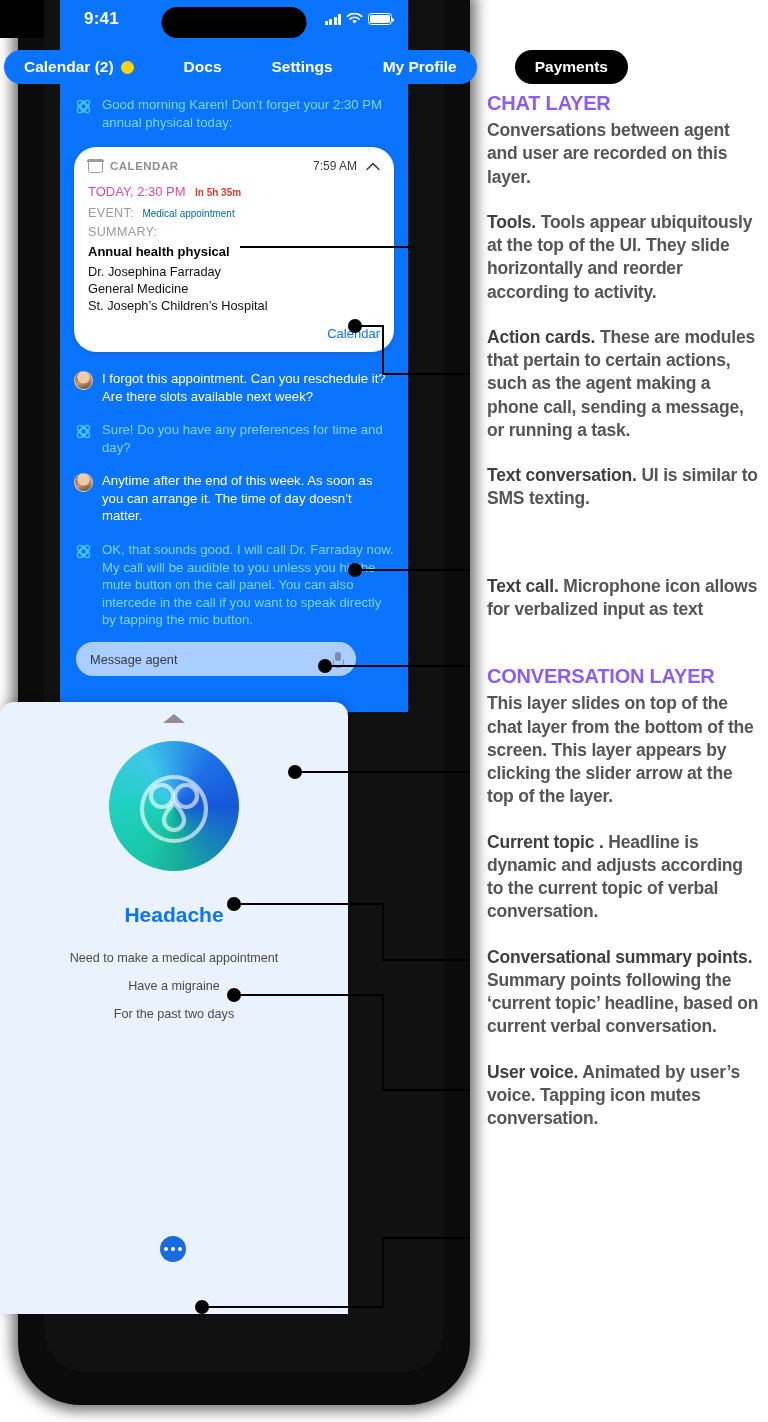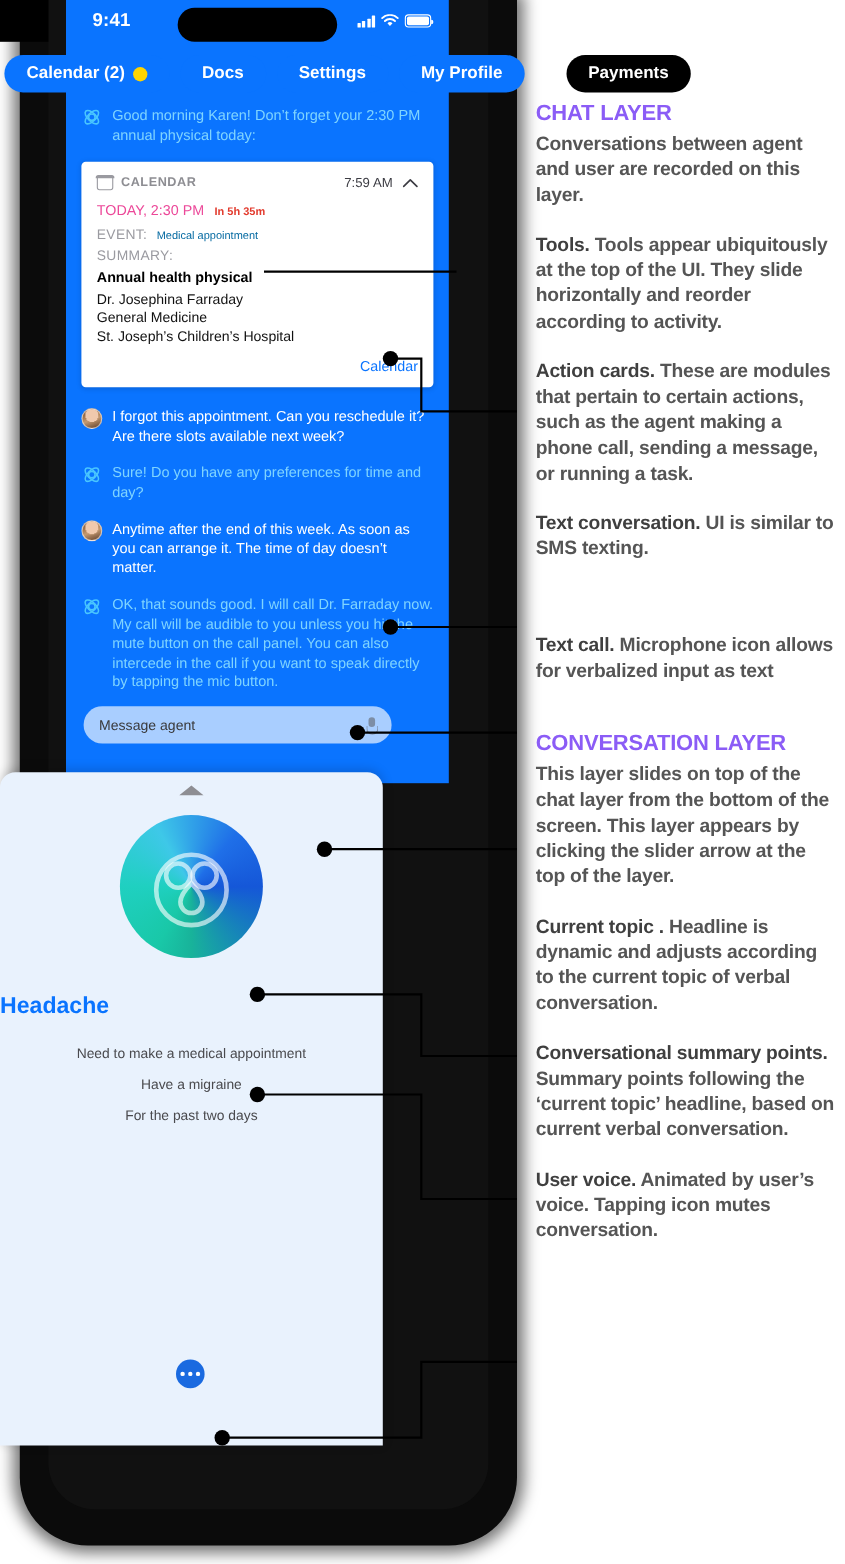--- a/index.html
+++ b/index.html
@@ -89,21 +89,21 @@
     background:
       radial-gradient(circle at 50% 32%, #f0c9ad 0 42%, rgba(240,201,173,0) 43%),
       linear-gradient(160deg,#6d4a33 0%,#a87a52 36%,#c49a72 55%,#5b3a26 100%);
     border: 1.2px solid rgba(255,255,255,.55);
     overflow:hidden;
   }
   .av-agent svg { display:block; }
 
   
   .card {
-    background:#fff; border-radius: 4px; margin: 0 0 18px 0;
+    background:#fff; border-radius: 22px; margin: 0 0 18px 0;
     padding: 12px 14px 10px 14px;
     box-shadow: 0 1px 5px rgba(0,0,0,.15);
   }
   .card-head { display:flex; align-items:center; margin-bottom: 9px; }
   .card-head-label {
     color:#8e8e93; font-size: 11.5px; font-weight:600; letter-spacing:.5px;
     margin-left: 7px;
   }
   .card-head-time { margin-left:auto; color:#3c3c43; font-size:12px; }
   .chev { margin-left: 9px; }
@@ -141,21 +141,21 @@
   }
   .conv-handle {
     width:0;height:0;margin: 12px auto 0;
     border-left: 11px solid transparent; border-right: 11px solid transparent;
     border-bottom: 9px solid #8e8e93; cursor:pointer;
   }
   .orb { width: 130px; height: 130px; margin: 18px auto 0; border-radius:50%;
          background: conic-gradient(from 210deg at 50% 50%, #19c8a8 0deg, #1fd0c0 60deg, #3ec8e8 120deg, #1f6fe8 190deg, #1557d8 240deg, #18b39a 330deg, #19c8a8 360deg);
   }
   .conv-topic {
-    color:#0a74ff; font-size: 21px; font-weight:700;
+    text-align:center; color:#0a74ff; font-size: 21px; font-weight:700;
     margin-top: 32px;
   }
   .conv-points { margin-top: 24px; text-align:center; }
   .conv-point { color:#4a4a4e; font-size: 12.6px; margin-bottom: 14px; }
   .voice-btn {
     position:absolute; left: 160px; bottom: 52px;
     width: 26px; height: 26px; border-radius:50%;
     background:#1a6ae0; display:flex; align-items:center; justify-content:center; gap:3px;
     cursor:pointer;
   }

